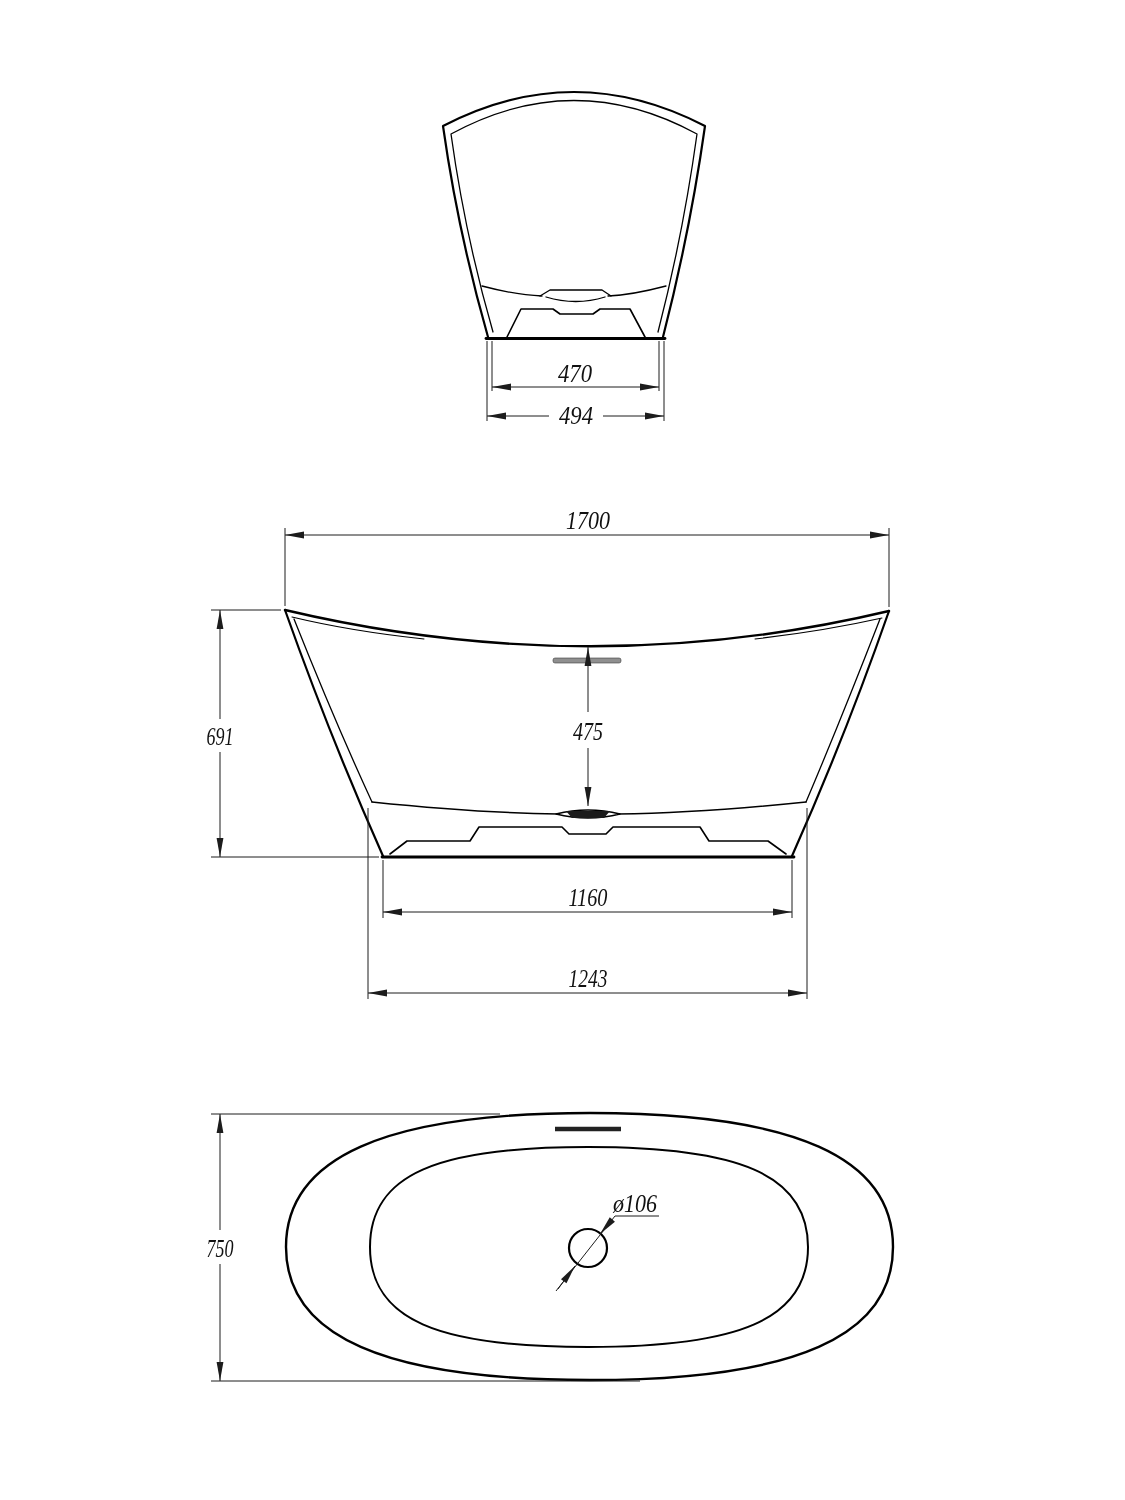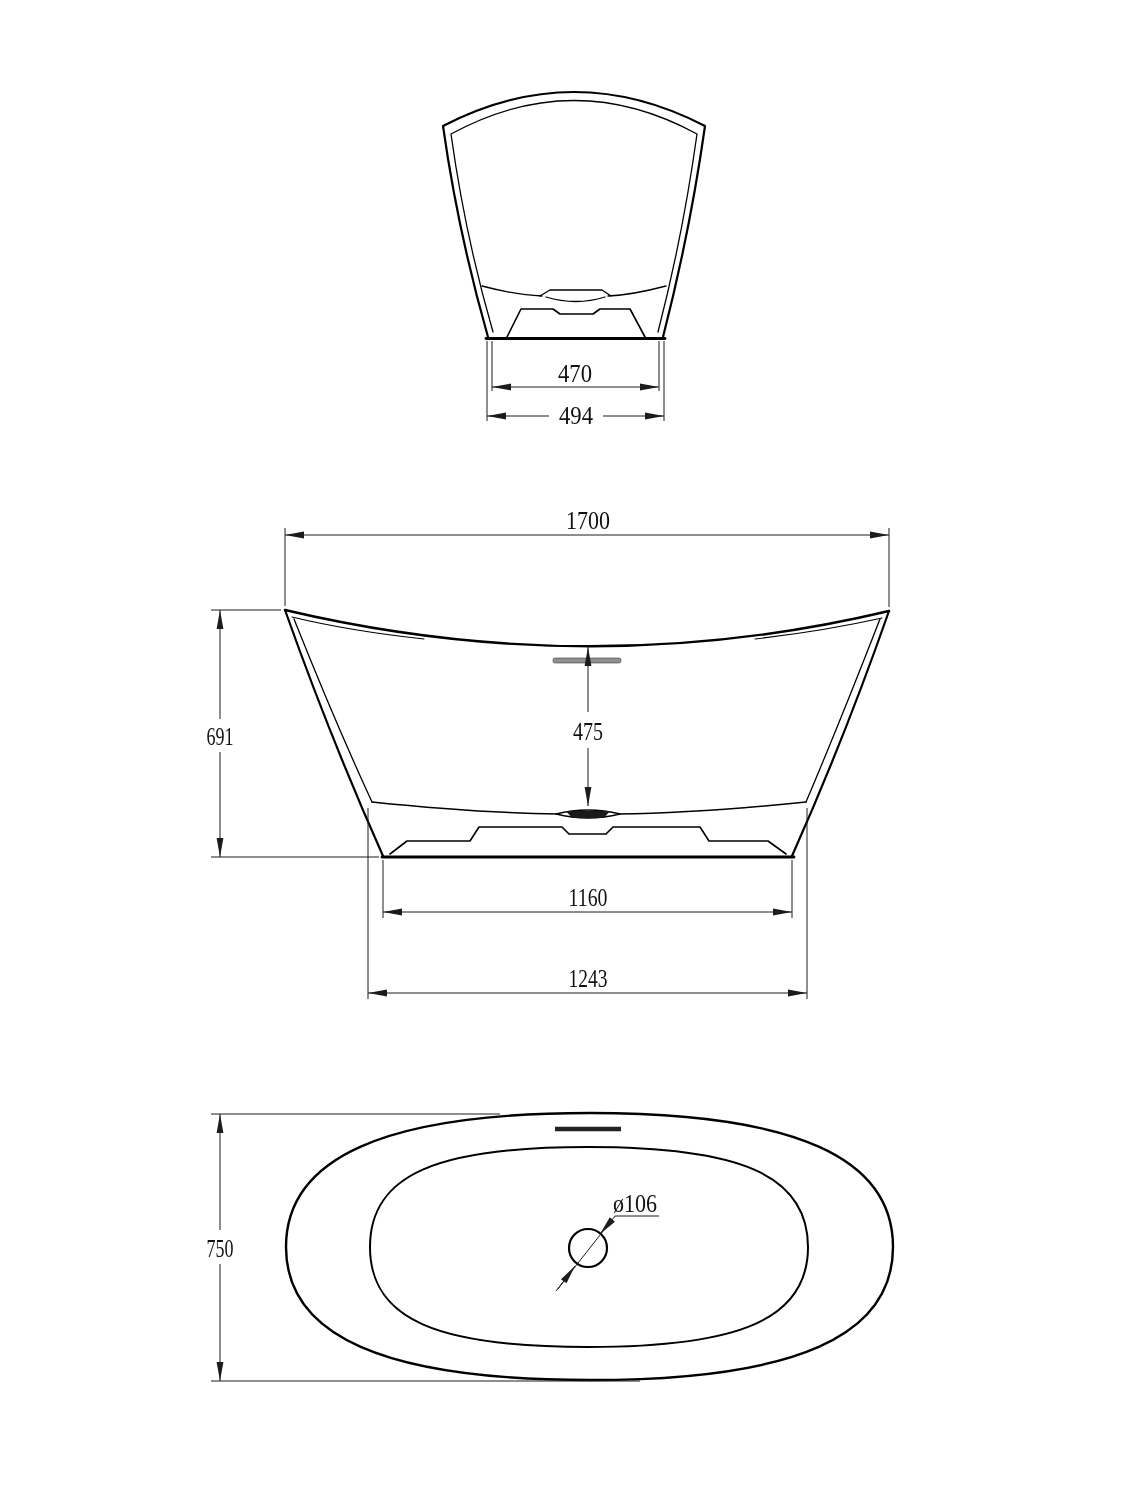--- a/index.html
+++ b/index.html
@@ -1,16 +1,16 @@
 <!DOCTYPE html>
 <html><head>
 <meta charset="utf-8">
 <style>
   html,body{margin:0;padding:0;background:#ffffff;}
-  .canvas{position:relative;width:1125px;height:1500px;background:#ffffff;overflow:hidden;}
+  .canvas{position:relative;width:1125px;height:1500px;background:#ffffff;overflow:hidden;font-style:italic;}
   svg{display:block;}
   .obj      {stroke:#000;fill:none;stroke-width:2.2;stroke-linecap:round;stroke-linejoin:round;}
   .obj-hvy  {stroke:#000;fill:none;stroke-width:2.8;stroke-linecap:round;stroke-linejoin:round;}
   .obj-thin {stroke:#000;fill:none;stroke-width:1.3;stroke-linecap:round;stroke-linejoin:round;}
   .obj-mid  {stroke:#000;fill:none;stroke-width:1.6;stroke-linecap:round;stroke-linejoin:round;}
   .dim      {stroke:#1c1c1c;fill:none;stroke-width:1;}
   .dim-t    {font-family:"Liberation Serif", serif;font-size:26px;fill:#111;}
 </style>
 </head>
 <body>

